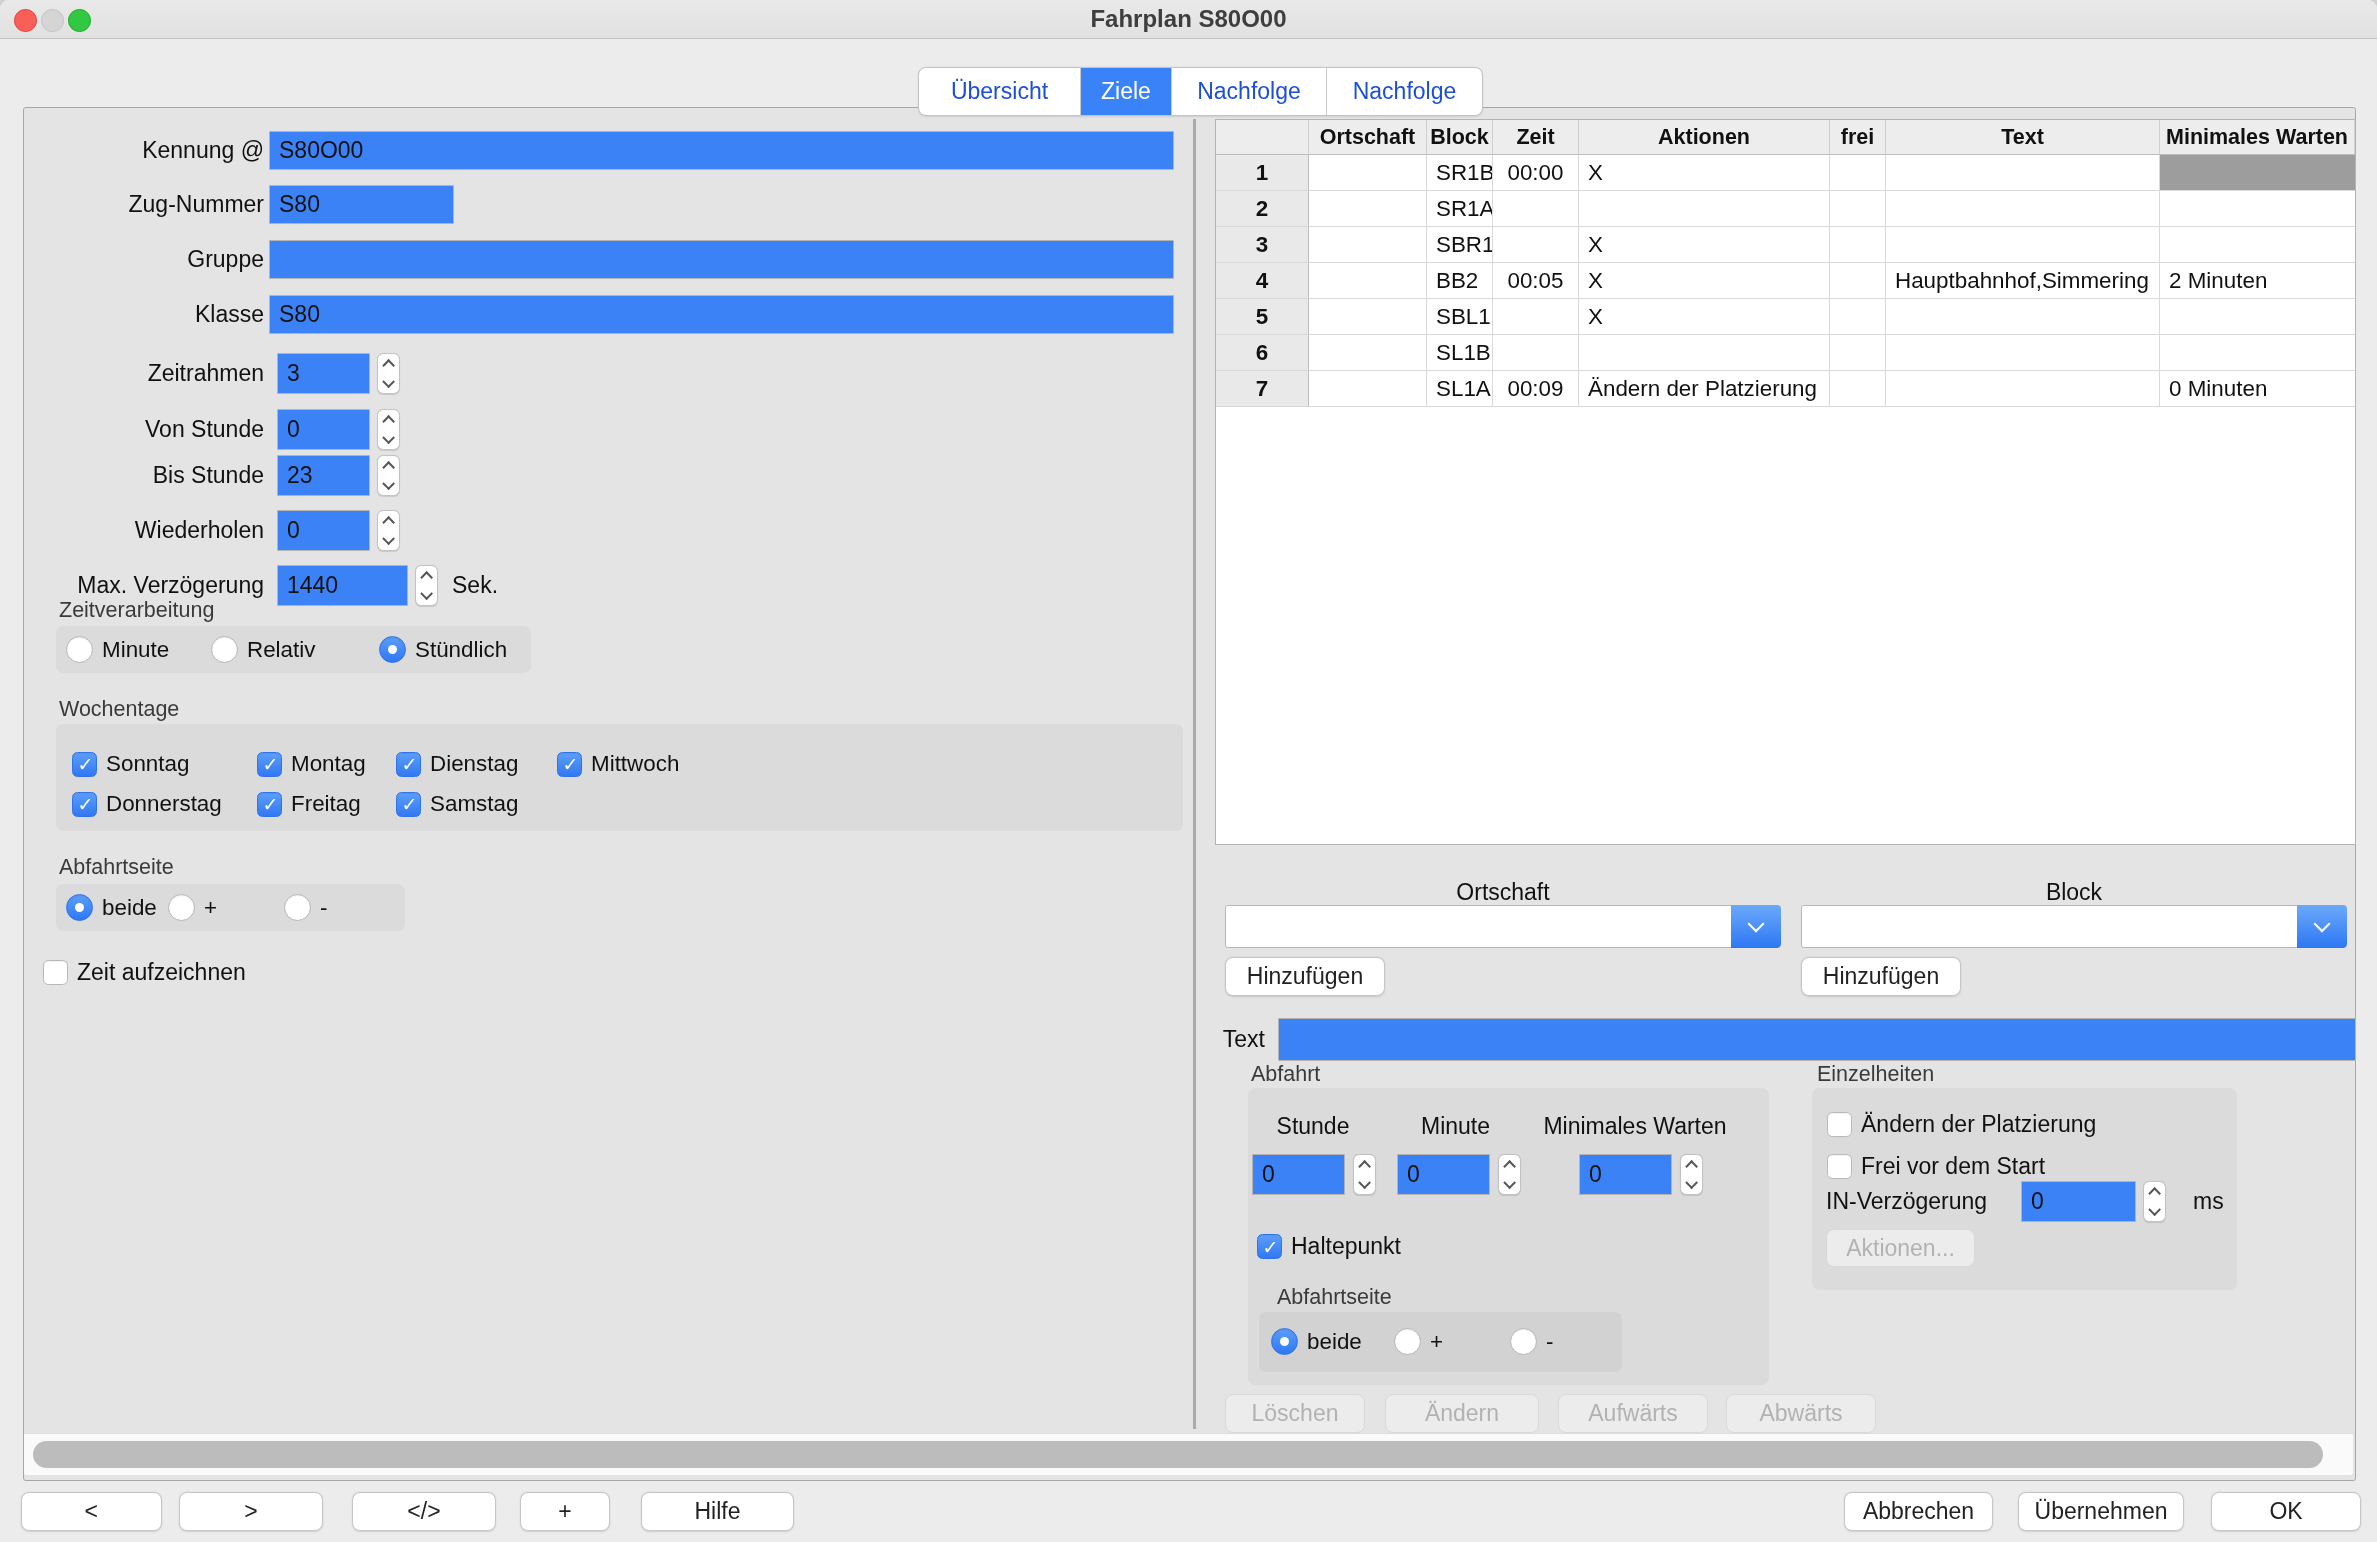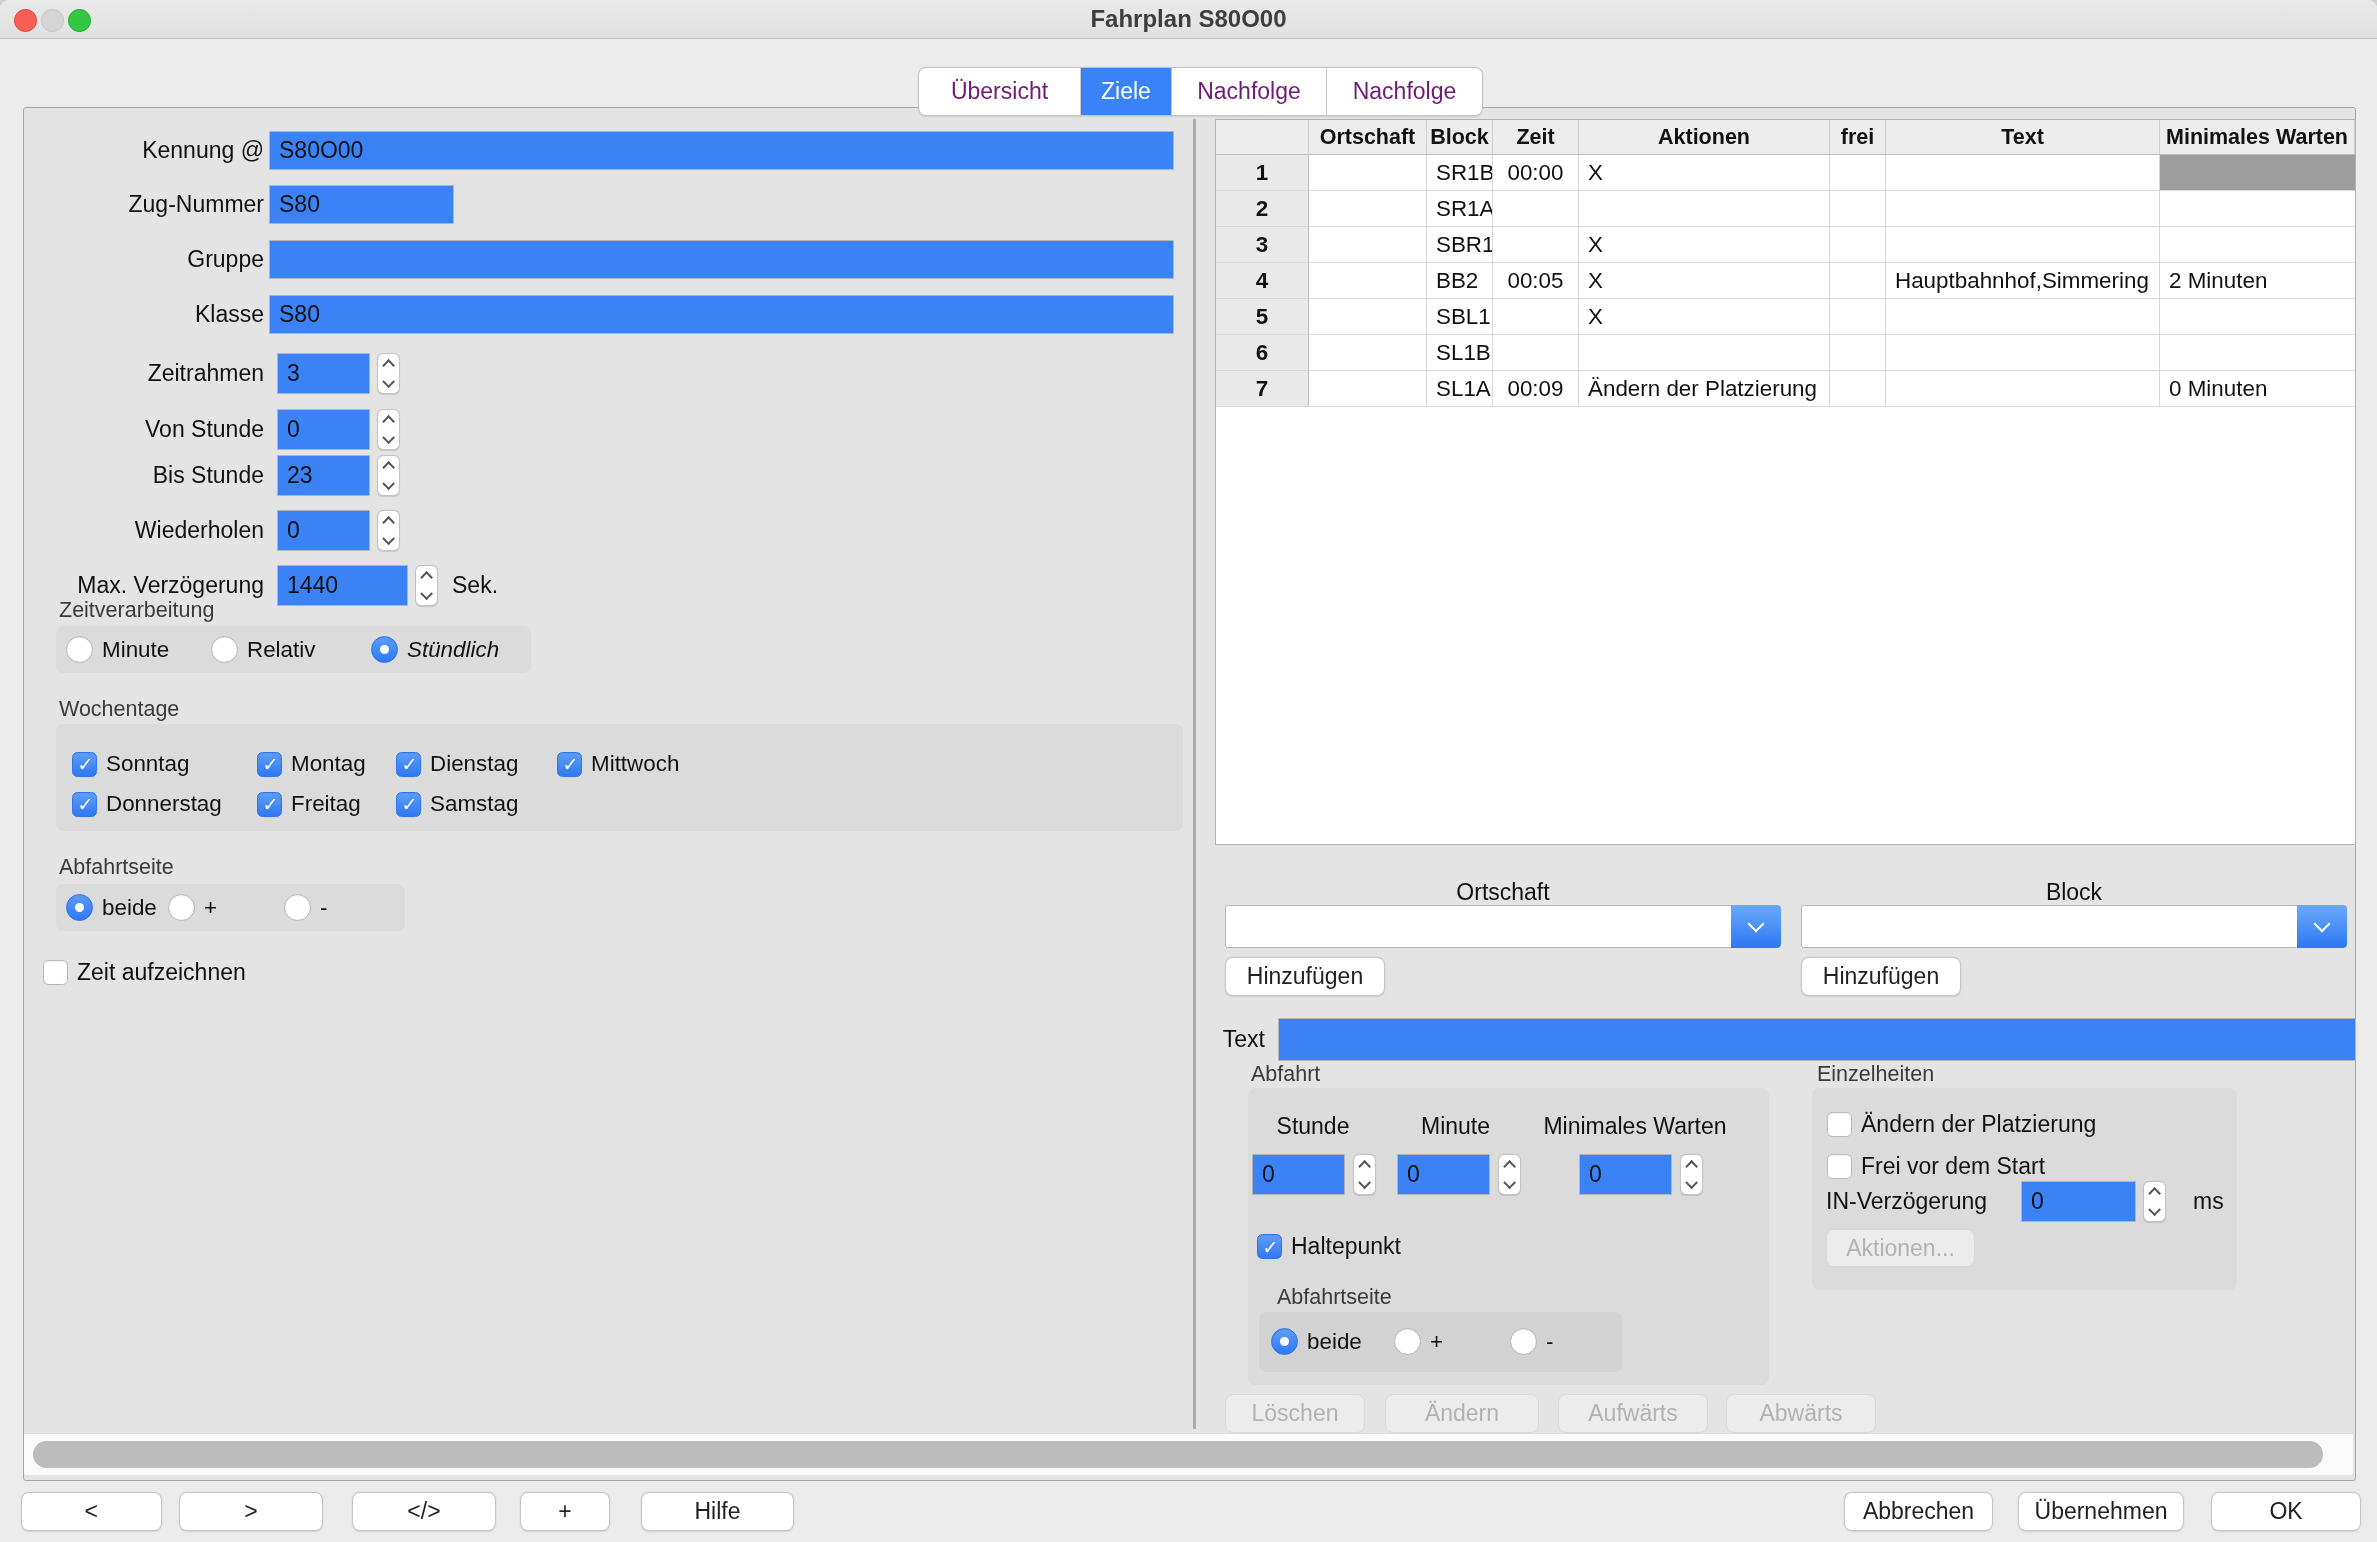--- a/index.html
+++ b/index.html
@@ -7,21 +7,21 @@
        -webkit-font-smoothing:antialiased;}
   
   #titlebar{position:absolute;left:0;top:0;width:100%;height:38px;background:linear-gradient(#e9e9e9,#e1e1e1);
             border-bottom:0.9px solid #c2c2c2;}
   #wintitle{position:absolute;left:0;top:0;width:100%;height:38px;display:flex;align-items:center;justify-content:center;
             font-size:24px;font-weight:700;color:#3e3e3e;}
   .light{position:absolute;top:9px;width:20.6px;height:20.6px;border-radius:50%;}
   
   .tabs{position:absolute;left:918px;top:67px;height:47px;display:flex;background:#fff;border:0.9px solid #c3c3c3;
         border-radius:8px;overflow:hidden;box-shadow:0 0.9px 1.8px rgba(0,0,0,.10);z-index:5;}
-  .tab{display:flex;align-items:center;justify-content:center;font-size:23px;color:#701a75;border-right:0.9px solid #c9c9c9;}
+  .tab{display:flex;align-items:center;justify-content:center;font-size:23px;color:#1d4ed8;border-right:0.9px solid #c9c9c9;}
   .tab:last-child{border-right:none;}
   .tab.active{background:#3a82f7;color:#fff;}
   
   #pane{position:absolute;left:23px;top:107px;width:2331px;height:1372px;background:#e4e4e4;
         border:0.9px solid #a6a6a6;border-radius:2.7px;}
   #splitter{position:absolute;left:1193px;top:119px;width:2.7px;height:1310px;background:#ababab;}
   
   .flabel{position:absolute;font-size:23px;color:#111;display:flex;align-items:center;justify-content:flex-end;}
   .llabel{position:absolute;font-size:23px;color:#111;display:flex;align-items:center;}
   .clabel{position:absolute;font-size:23px;color:#111;display:flex;align-items:center;justify-content:center;}
@@ -145,21 +145,21 @@
   <div class="glabel" style="left:59px;top:598px;">Zeitverarbeitung</div>
   <div class="grpbox" style="left:56px;top:626px;width:475px;height:47px;"></div>
   <div class="opt" style="left:66px;top:636px;">
     <span class="rd"></span>
     <span>Minute</span>
   </div>
   <div class="opt" style="left:211px;top:636px;">
     <span class="rd"></span>
     <span>Relativ</span>
   </div>
-  <div class="opt" style="left:371px;top:636px;font-style:italic;">
+  <div class="opt" style="left:379px;top:636px;">
     <span class="rd on"></span>
     <span>Stündlich</span>
   </div>
 
   <div class="glabel" style="left:59px;top:697px;">Wochentage</div>
   <div class="grpbox" style="left:56px;top:724px;width:1127px;height:107px;"></div>
   <div class="opt" style="left:72px;top:751px;">
     <span class="cb on"></span>
     <span>Sonntag</span>
   </div>

